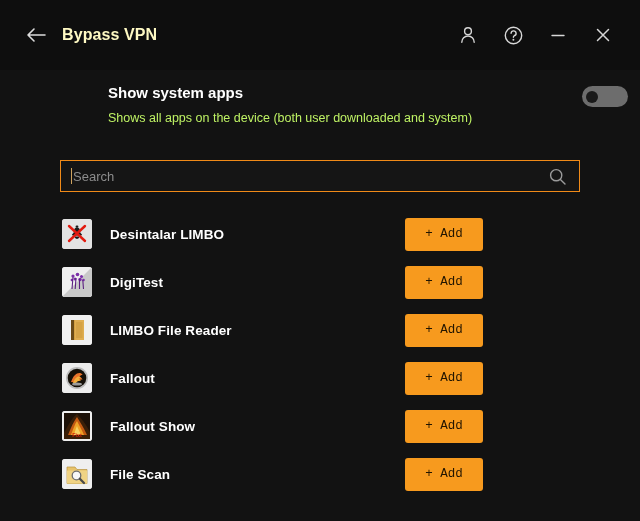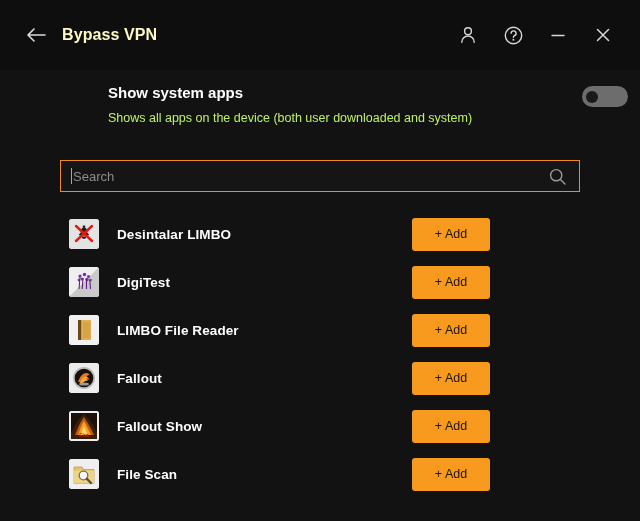--- a/index.html
+++ b/index.html
@@ -108,21 +108,21 @@
   .search-input::placeholder { color: #8c8c8c; }
   .search-icon {
     margin-right: 12px;
     display: flex; align-items: center;
     cursor: pointer;
   }
 
   
   .app-list {
     position: absolute;
-    left: 9px; top: 210px;
+    left: 2px; top: 210px;
     width: 533px; height: 290px;
   }
   .app-row {
     position: relative;
     height: 48px;
     display: flex; align-items: center;
   }
   .app-icon {
     margin-left: 60px;
     width: 30px; height: 30px;
@@ -140,21 +140,21 @@
     letter-spacing: .1px;
   }
   .add-btn {
     position: absolute;
     right: 52px;
     width: 78px; height: 33px;
     background: #f79a1e;
     border: none;
     border-radius: 3px;
     color: #221500;
-    font-family: Liberation Sans, sans-serif;
+    font-family: Liberation Mono, monospace;
     font-size: 12.5px;
     font-weight: 400;
     cursor: pointer;
   }
 </style>
 </head>
 <body>
 
 <div class="app-window">
 

